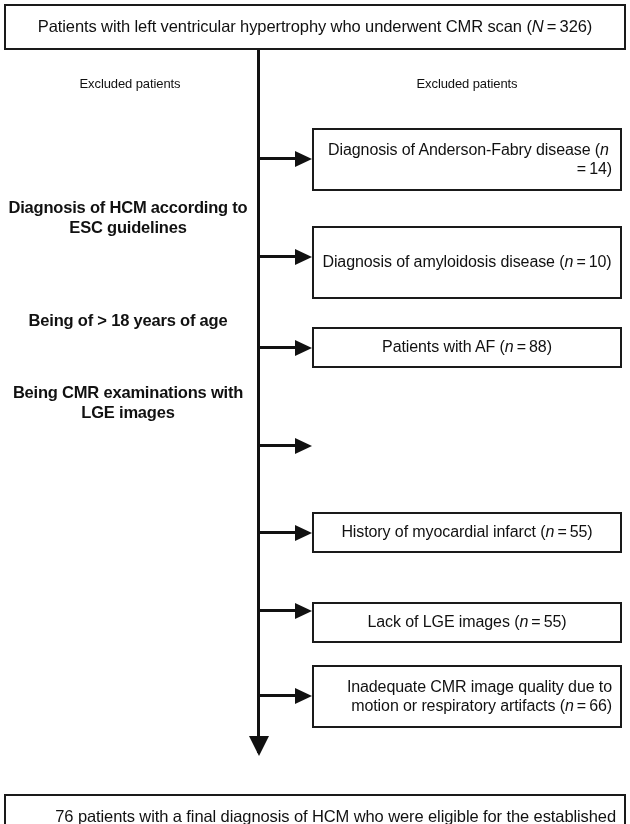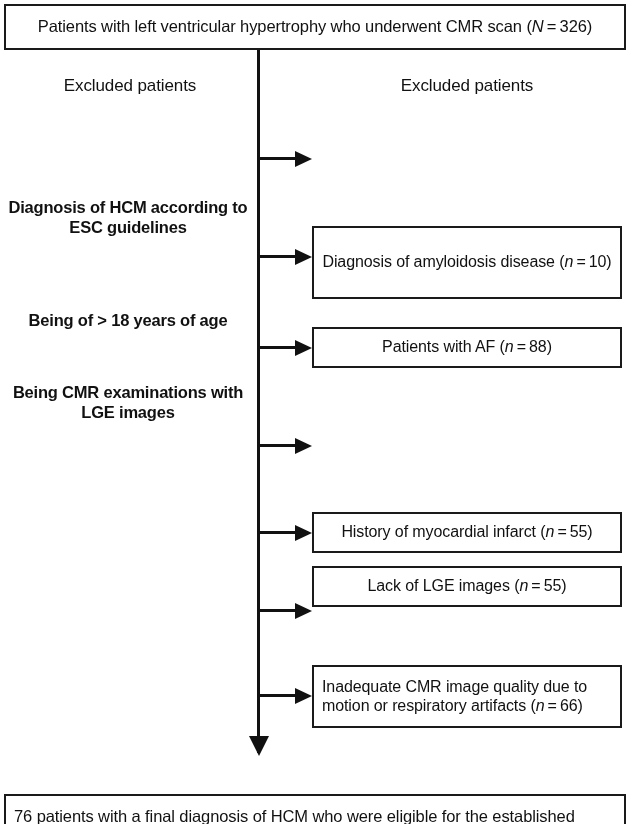--- a/index.html
+++ b/index.html
@@ -19,21 +19,21 @@
 
   
   .box {
     position: absolute;
     box-sizing: border-box;
     border: 2px solid #1a1a1a;
     background: #ffffff;
     display: flex;
     align-items: center;
     justify-content: center;
-    text-align: left;
+    text-align: right;
     line-height: 1.16;
     letter-spacing: -0.1px;
   }
   .box span { display: block; padding: 0 8px; }
 
   
   #top-box {
     left: 4px;
     top: 4px;
     width: 622px;
@@ -56,21 +56,21 @@
     left: 312px;
     width: 310px;
     font-size: 16px;
   }
 
   
   .label {
     position: absolute;
     text-align: center;
     line-height: 1.2;
-    font-size: 17px;
+    font-size: 13px;
     letter-spacing: -0.1px;
   }
   #label-excluded-left {
     left: 10px;
     top: 76px;
     width: 240px;
   }
   #label-excluded-right {
     left: 312px;
     top: 76px;
@@ -141,20 +141,23 @@
 
   <div class="label" id="label-excluded-left">Excluded patients</div>
   <div class="label" id="label-excluded-right">Excluded patients</div>
 
   <div class="criterion" id="criterion-0">Diagnosis of HCM according to ESC guidelines</div>
   <div class="criterion" id="criterion-1">Being of &gt; 18 years of age</div>
   <div class="criterion" id="criterion-2">Being CMR examinations with LGE images</div>
 
   <div class="hline" style="top:157px"></div>
   <div class="arrow-right" style="top:151px"></div>
+  <div class="box excl-box" style="top:128px;height:63px">
+    <span>Diagnosis of Anderson-Fabry disease (<i>n</i> = 14)</span>
+  </div>
 
   <div class="hline" style="top:255px"></div>
   <div class="arrow-right" style="top:249px"></div>
   <div class="box excl-box" style="top:226px;height:73px">
     <span>Diagnosis of amyloidosis disease (<i>n</i> = 10)</span>
   </div>
 
   <div class="hline" style="top:346px"></div>
   <div class="arrow-right" style="top:340px"></div>
   <div class="box excl-box" style="top:327px;height:41px">
@@ -165,21 +168,21 @@
   <div class="arrow-right" style="top:438px"></div>
 
   <div class="hline" style="top:531px"></div>
   <div class="arrow-right" style="top:525px"></div>
   <div class="box excl-box" style="top:512px;height:41px">
     <span>History of myocardial infarct (<i>n</i> = 55)</span>
   </div>
 
   <div class="hline" style="top:609px"></div>
   <div class="arrow-right" style="top:603px"></div>
-  <div class="box excl-box" style="top:566px;height:41px">
+  <div class="box excl-box" style="top:602px;height:41px">
     <span>Lack of LGE images (<i>n</i> = 55)</span>
   </div>
 
   <div class="hline" style="top:694px"></div>
   <div class="arrow-right" style="top:688px"></div>
   <div class="box excl-box" style="top:665px;height:63px">
     <span>Inadequate CMR image quality due to motion or respiratory artifacts (<i>n</i> = 66)</span>
   </div>
 
   <div id="arrow-down"></div>

